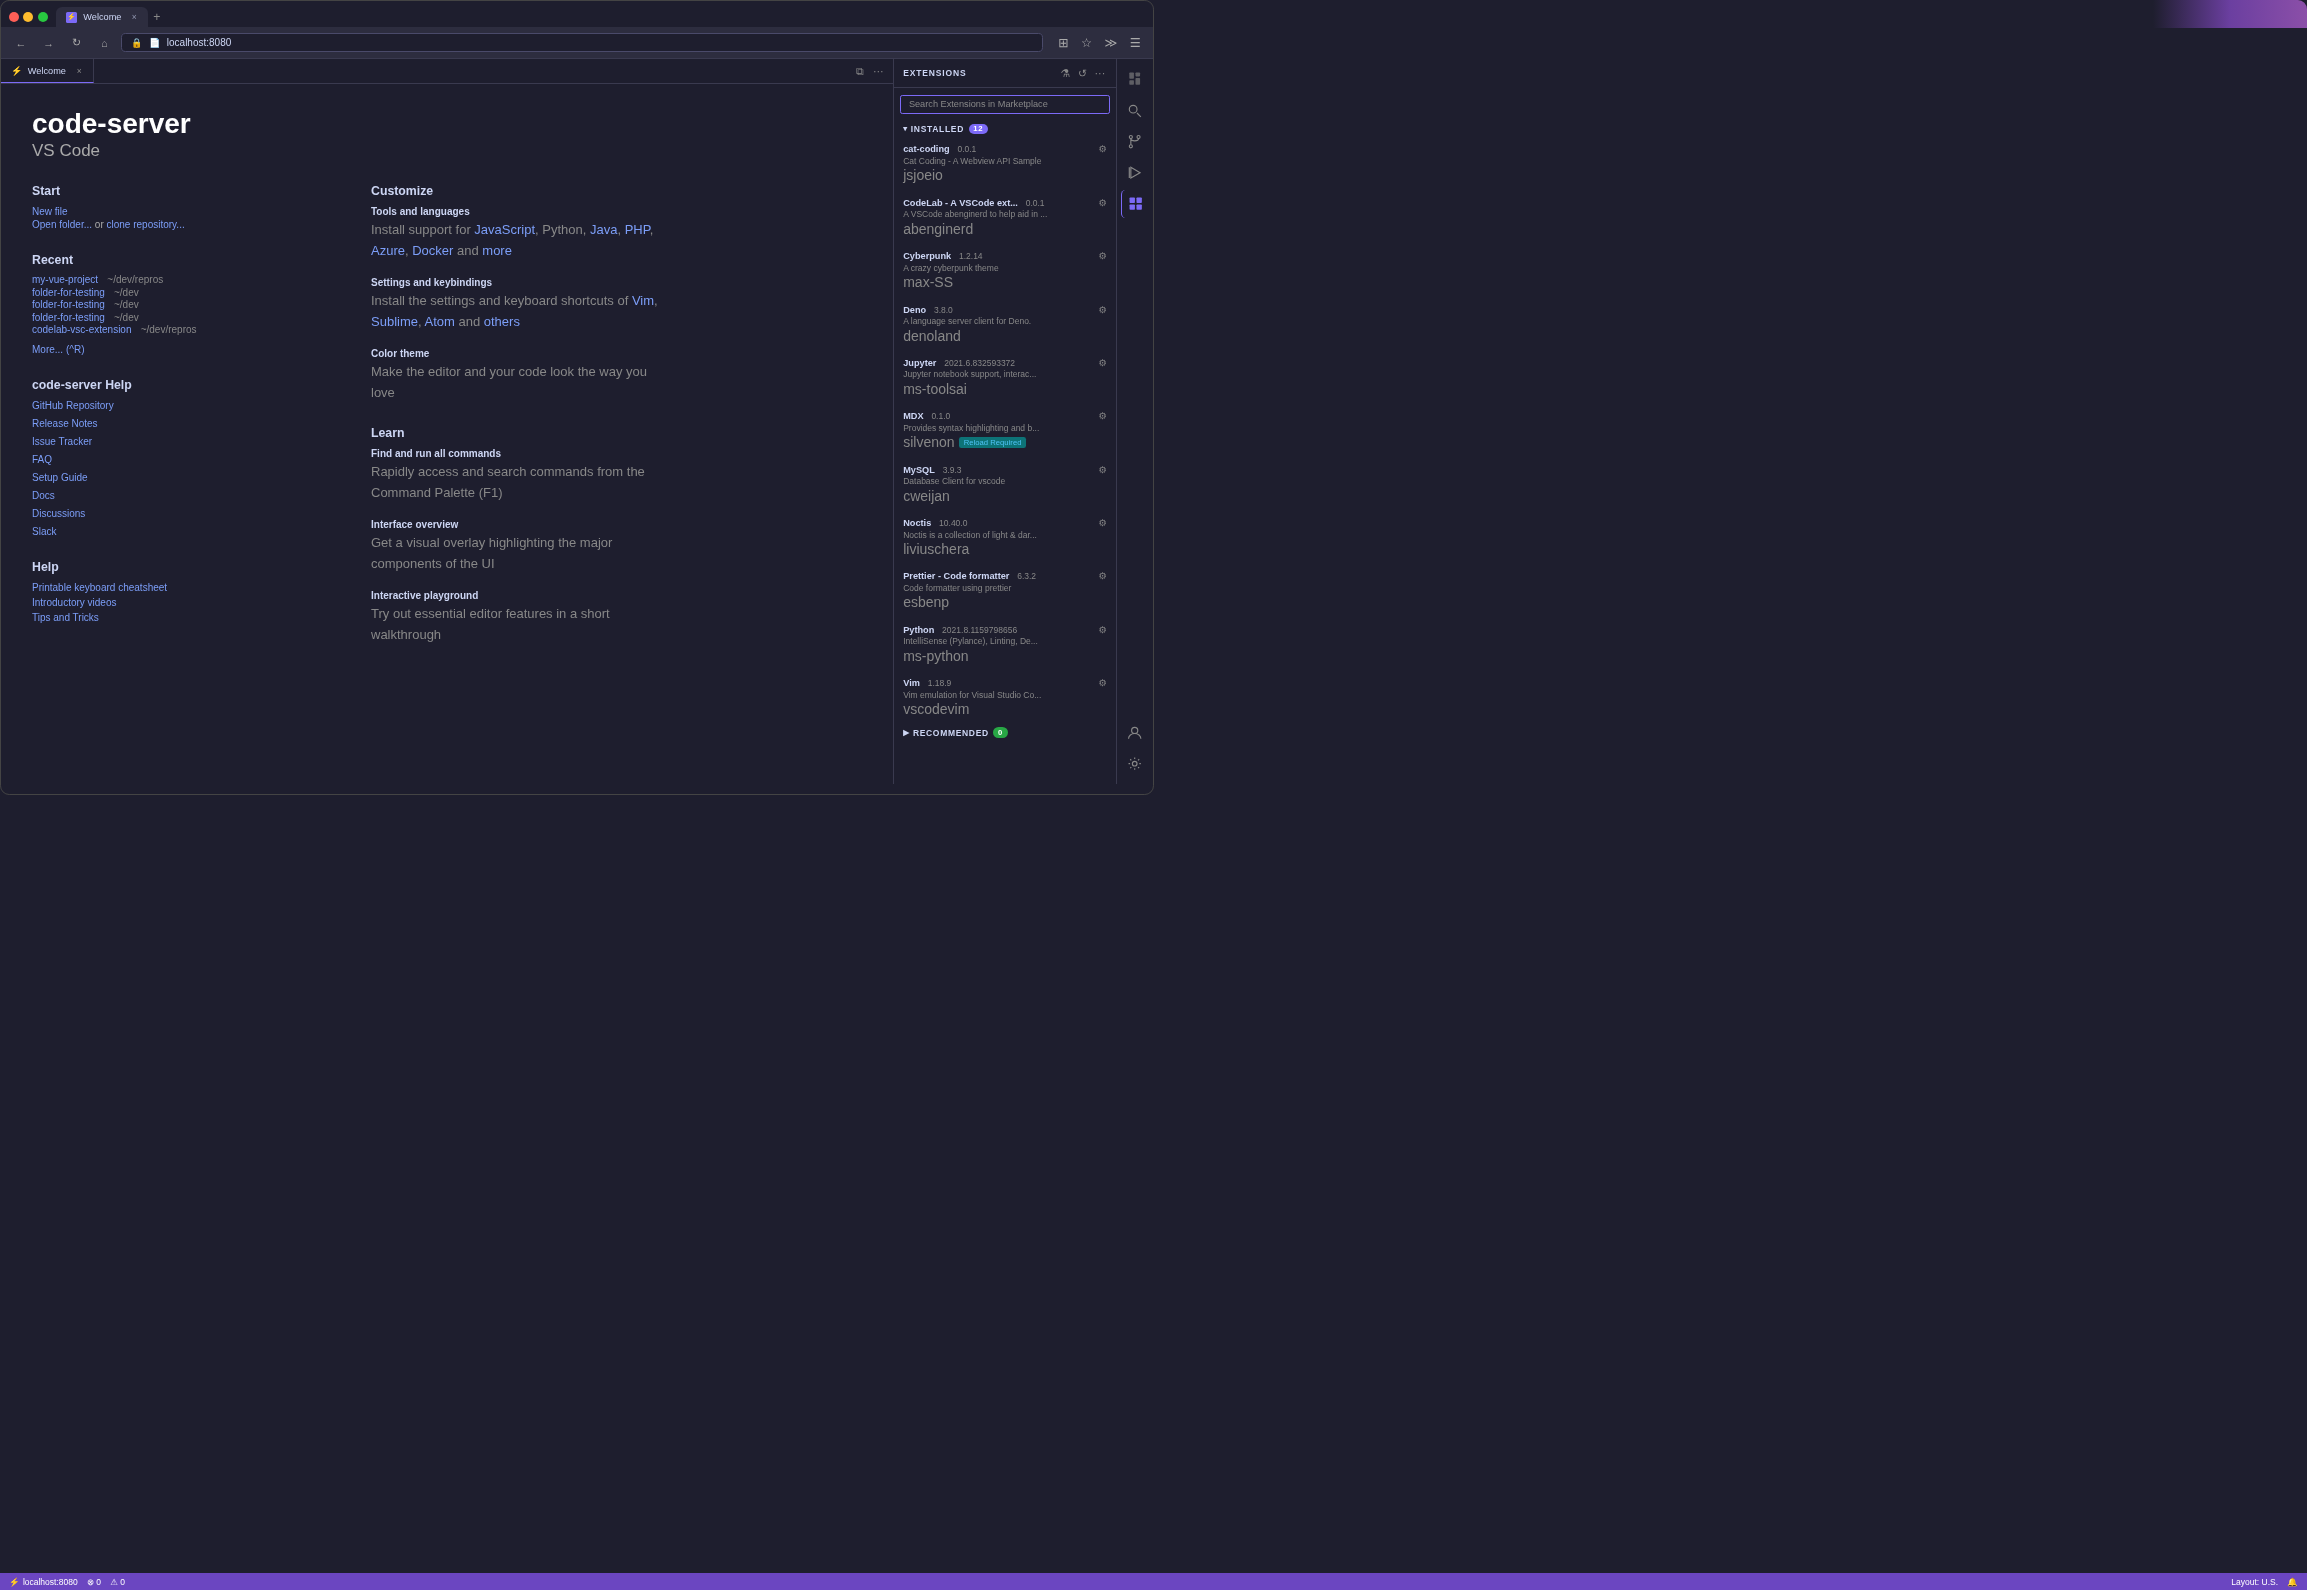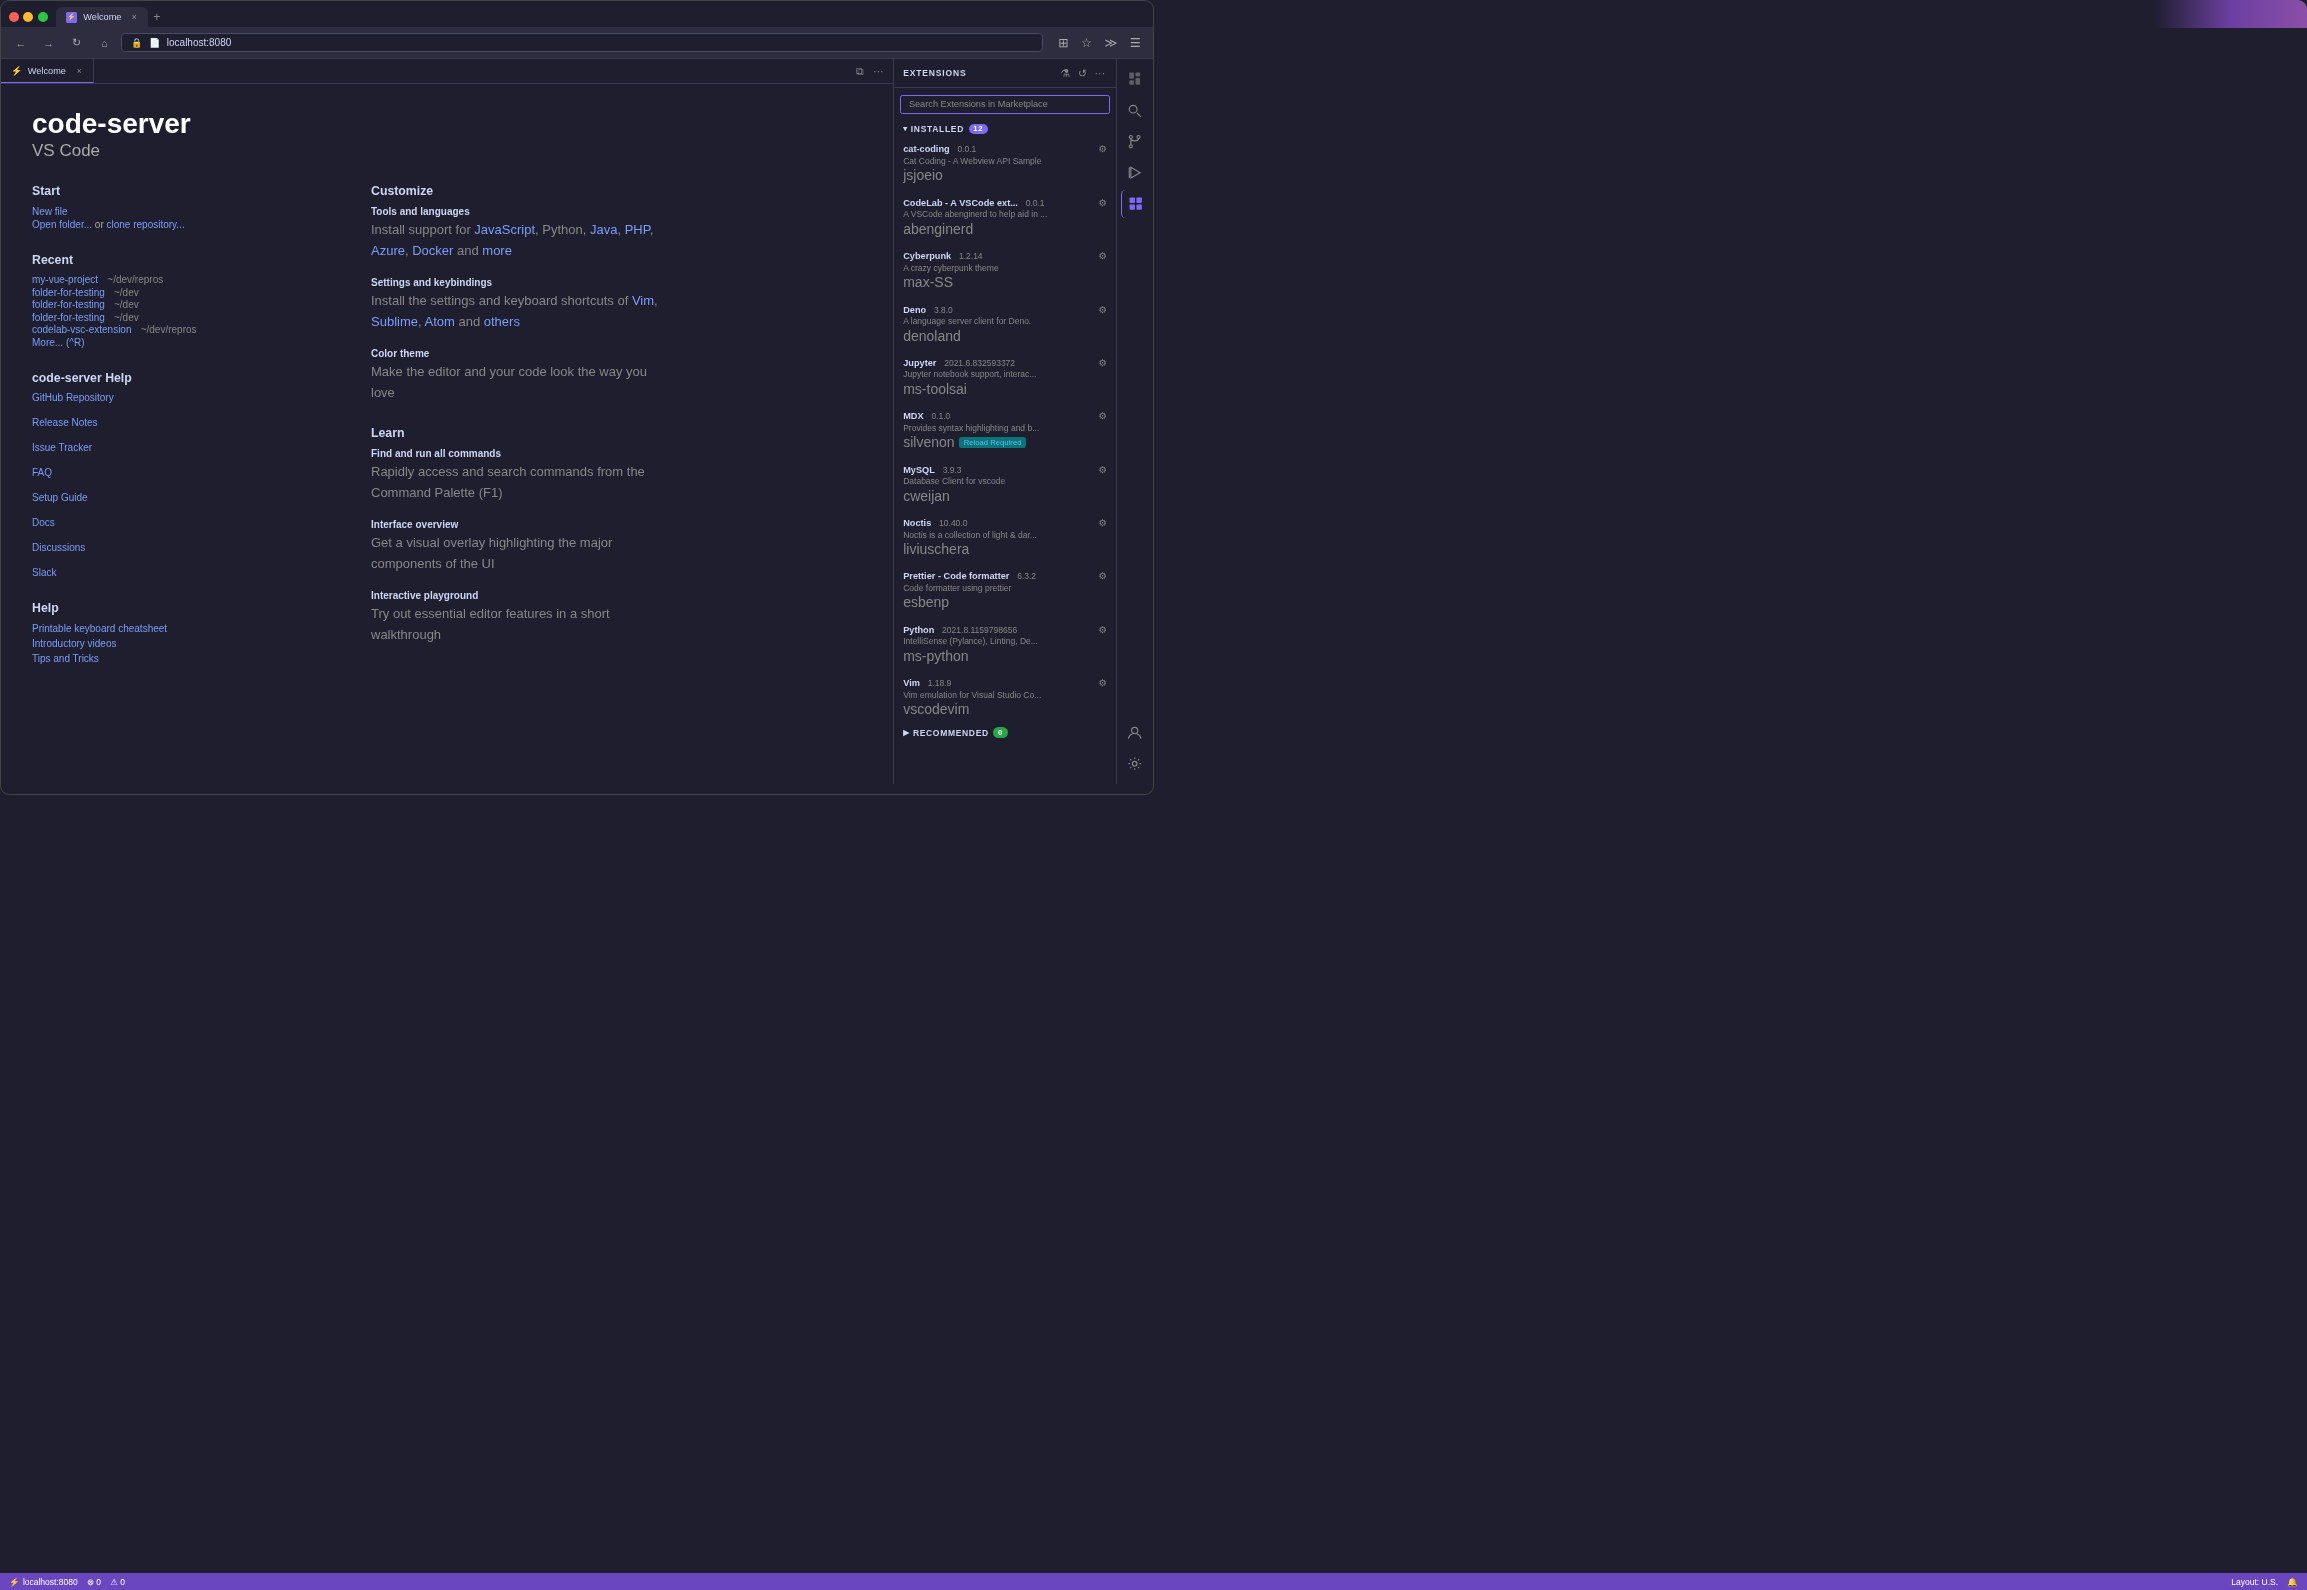--- a/index.html
+++ b/index.html
@@ -495,28 +495,28 @@
                   <span class="recent-path">~/dev</span>
                 </div>
                 <div class="recent-item">
                   <span class="recent-name">folder-for-testing</span>
                   <span class="recent-path">~/dev</span>
                 </div>
                 <div class="recent-item">
                   <span class="recent-name">codelab-vsc-extension</span>
                   <span class="recent-path">~/dev/repros</span>
                 </div>
-                <div style="margin-top:1px;">
+                <div style="margin-top:9px;">
                   <a class="welcome-link">More... (^R)</a>
                 </div>
               </div>
 
               <div class="welcome-section">
                 <h2>code-server Help</h2>
-                <div style="display:flex;flex-direction:column;gap:14px;">
+                <div style="display:flex;flex-direction:column;gap:7px;">
                   <a class="welcome-link">GitHub Repository</a>
                   <a class="welcome-link">Release Notes</a>
                   <a class="welcome-link">Issue Tracker</a>
                   <a class="welcome-link">FAQ</a>
                   <a class="welcome-link">Setup Guide</a>
                   <a class="welcome-link">Docs</a>
                   <a class="welcome-link">Discussions</a>
                   <a class="welcome-link">Slack</a>
                 </div>
               </div>

